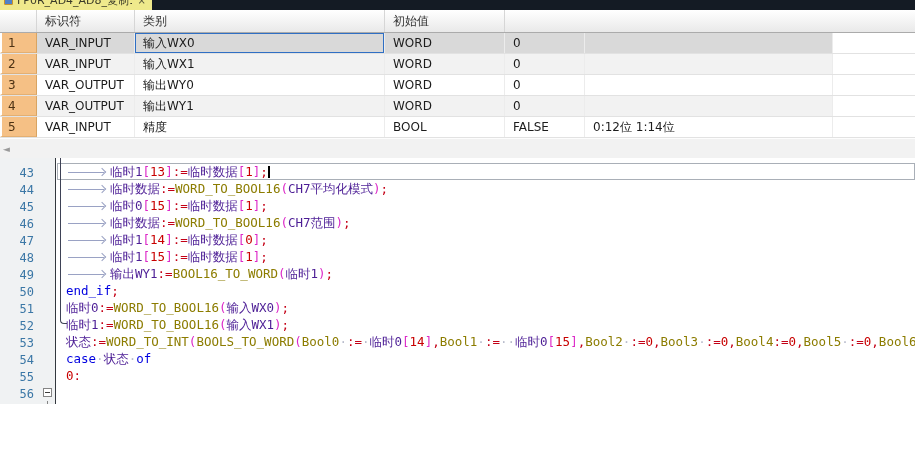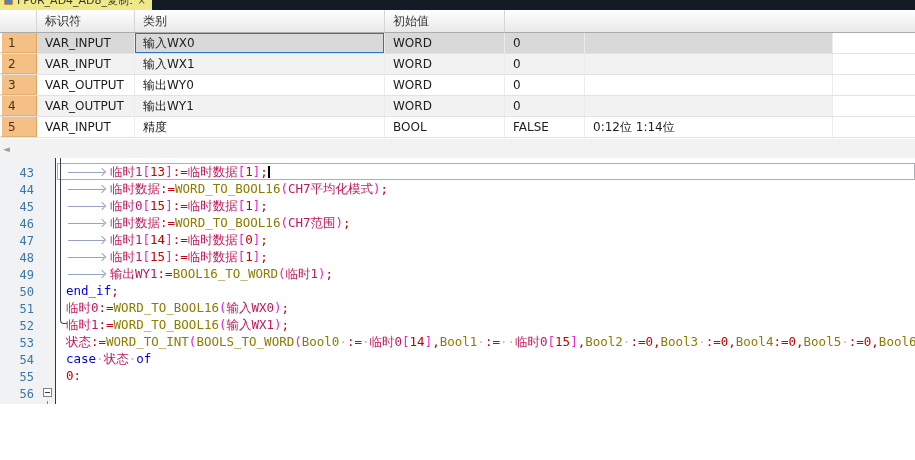--- a/index.html
+++ b/index.html
@@ -59,21 +59,21 @@
   .code { position:absolute; left:57px; right:0; top:0; bottom:0;
           padding-top:5px; overflow:hidden; }
   .bracket { position:absolute; left:3px; top:0; width:7px; height:166px;
              border-left:1px solid #3e4256; border-bottom:1px solid #3e4256;
              border-bottom-left-radius:4px; }
   .cl { height:17px; line-height:17px; white-space:nowrap; padding-left:9px;
         font-size:12.5px; color:#1a1a1a; }
   .cl.current { outline:1px solid #a9afb7; outline-offset:-1px; }
 
   .tok-kw  { color:#0000e0; }
-  .tok-id  { color:#be185d; }
+  .tok-id  { color:#4c1d95; }
   .tok-fn  { color:#8c7c00; }
   .tok-num { color:#c80000; }
   .tok-op  { color:#c40016; }
   .tok-br  { color:#dc28c8; }
   .tok-ws  { color:#b8bccc; }
   .tok-arrow { display:inline-block; width:42px; height:10px; position:relative;
                vertical-align:-1px; margin-right:2px; }
   .tok-arrow::before { content:""; position:absolute; left:2px; right:4px; top:5px;
                border-top:1px solid #9aa2c4; }
   .tok-arrow::after { content:""; position:absolute; right:3px; top:3px; width:5px;

